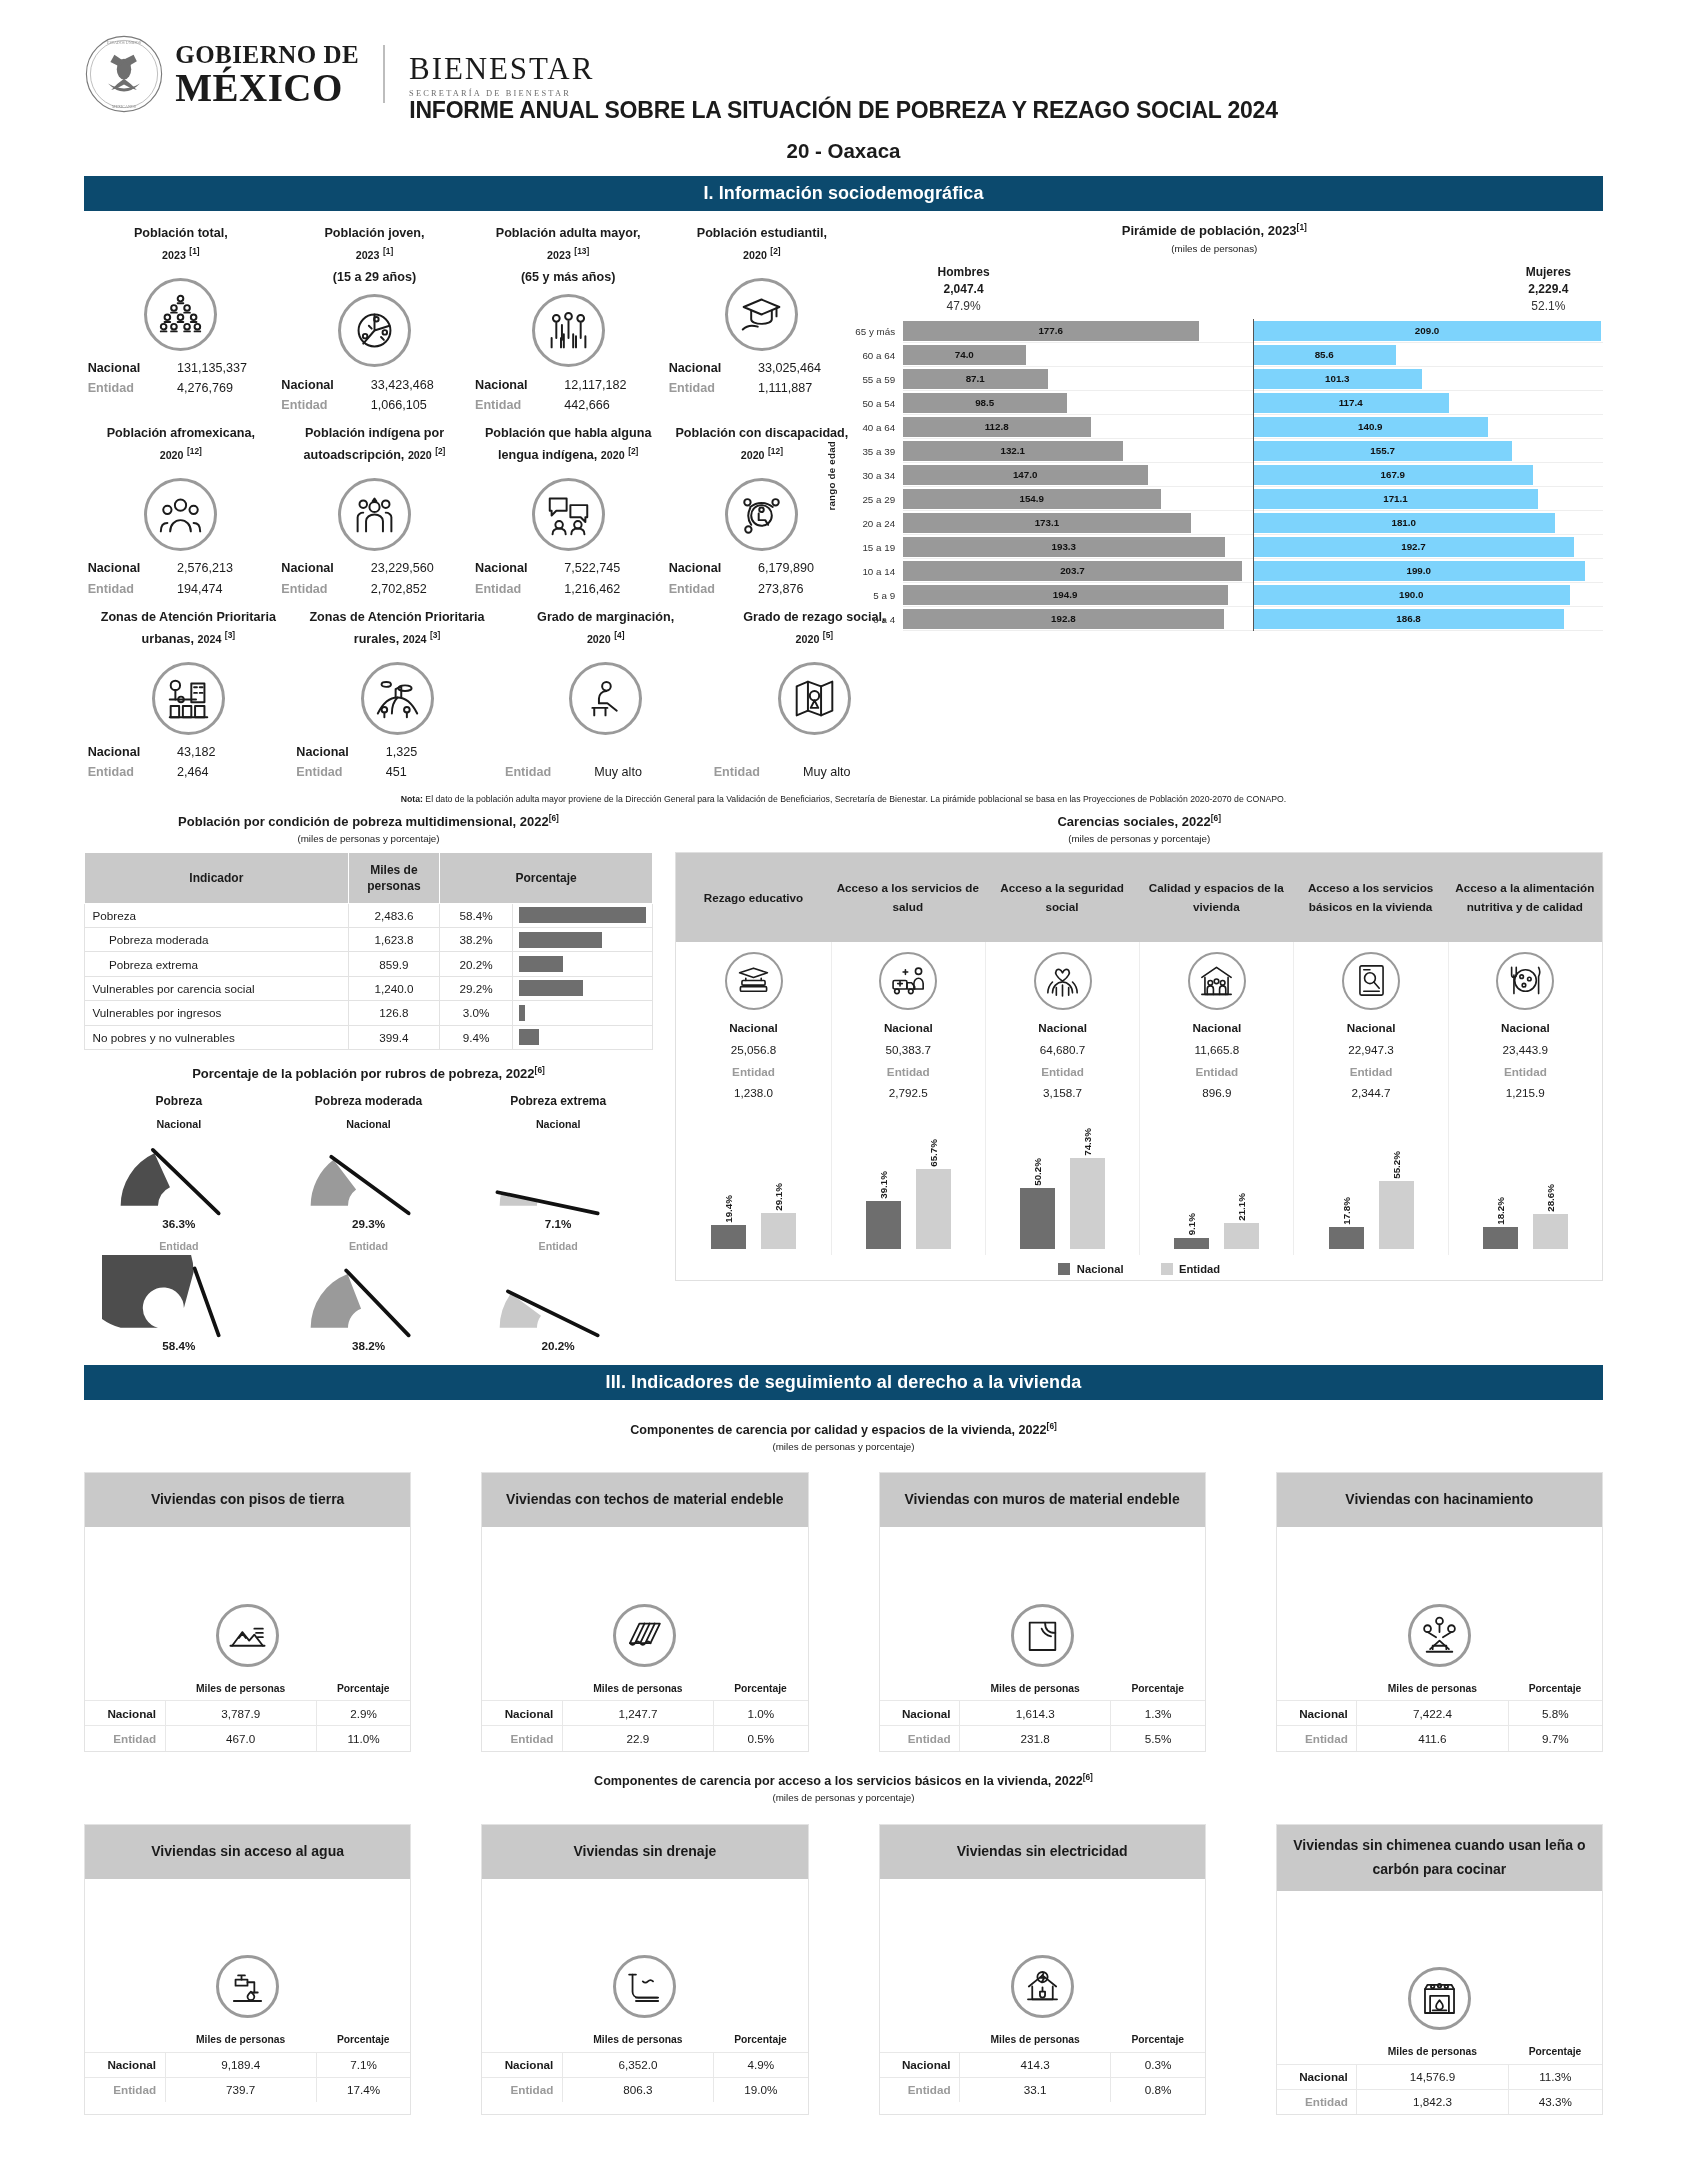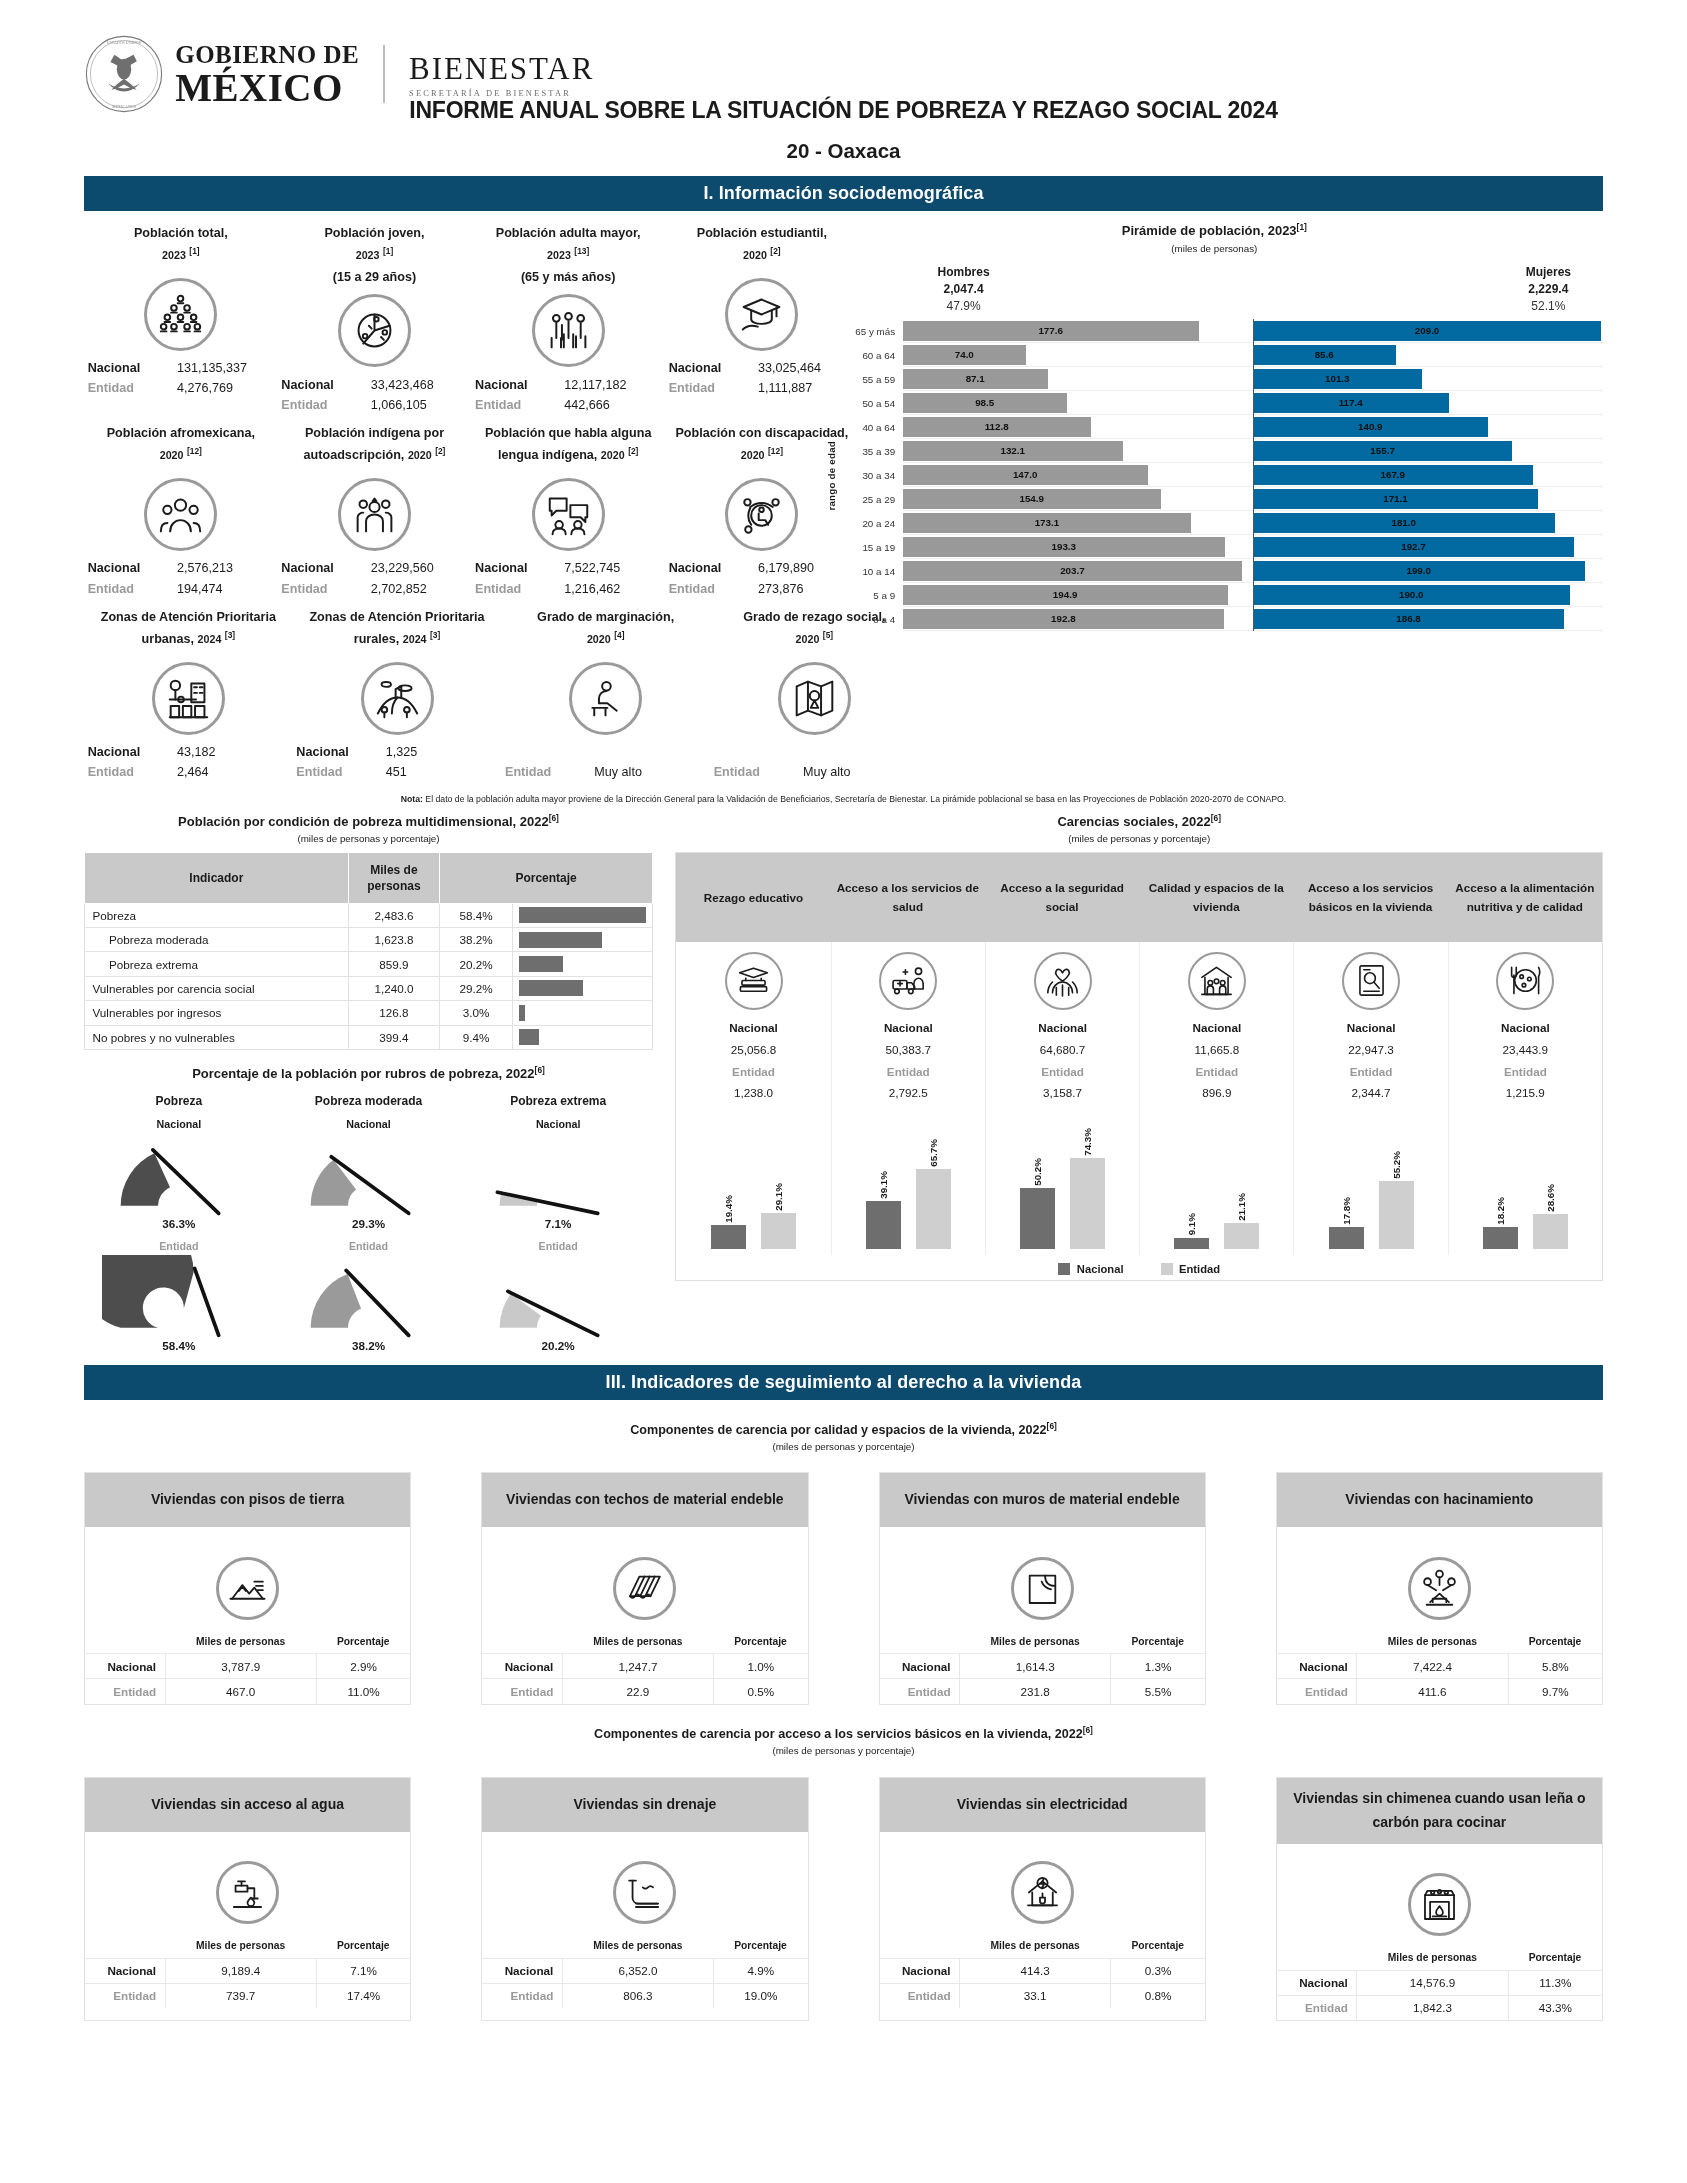--- a/index.html
+++ b/index.html
@@ -73,21 +73,21 @@
     width:15px; text-align:center; letter-spacing:0.2px;
   }
   .pyr { flex:1; position:relative; }
   .prow { display:flex; align-items:center; height:24px; }
   .prow .rl { width:62px; text-align:right; font-size:9.8px; padding-right:7.5px; color:#333; }
   .bars { flex:1; display:flex; align-items:center; position:relative; height:100%; border-bottom:0.9px solid #eee; }
   .bars .half { width:50%; display:flex; align-items:center; height:19.6px; }
   .bars .lh { justify-content:flex-start; }
   .bars .rh { justify-content:flex-start; }
   .bm { background:#999999; height:19.6px; display:flex; align-items:center; justify-content:center; }
-  .bf { background:#0369a1; height:19.6px; display:flex; align-items:center; justify-content:center; }
+  .bf { background:#7dd3fc; height:19.6px; display:flex; align-items:center; justify-content:center; }
   .bm span, .bf span { font-size:9.8px; font-weight:bold; color:#111; }
   .pyr-axis { position:absolute; left:calc(62px + (100% - 62px)/2); top:0; bottom:0; width:0.9px; background:#555; }
 
   .nota { font-size:8.7px; text-align:center; margin-top:11.2px; color:#1b1b1b; }
   .nota b { font-weight:bold; }
 
   
   .sec2 { display:flex; margin-top:9.3px; gap:22.4px; }
   .sec2-left { width:569px; flex:0 0 569px; }
   .sec2-right { flex:1; }
@@ -148,21 +148,21 @@
   
   .viv-title { text-align:center; font-size:12.6px; font-weight:bold; margin-top:20.5px; }
   .viv-title sup { font-size:8.4px; }
   .viv-sub { text-align:center; font-size:9.8px; margin-top:3.7px; }
   .cards { display:grid; grid-template-columns:repeat(4,1fr); gap:70px; margin-top:20.5px; }
   .card { border:0.9px solid #e3e3e3; }
   .card .ch {
     background:#c9c9c9; text-align:center; font-size:14px; font-weight:bold;
     padding:9.3px 7.5px; line-height:1.7; min-height:54px; display:flex; align-items:center; justify-content:center;
   }
-  .card .cb { padding:26px 0 0; }
+  .card .cb { padding:26px 0 0;margin-top:47px; }
   .card .cic { width:63px; height:63px; border:3.3px solid #9a9a9a; border-radius:50%;
                margin:3.7px auto 13px; display:flex; align-items:center; justify-content:center;}
   .card .cic svg { width:41px; height:41px; }
   table.ct { width:100%; border-collapse:collapse; font-size:10.7px; }
   table.ct th { font-weight:bold; font-size:10.3px; padding:2.8px 3.7px 6.5px; text-align:center; border:none;}
   table.ct th.blank { width:80px; }
   table.ct td { padding:5.6px 3.7px; text-align:center; border-top:0.9px solid #e8e8e8; border-left:0.9px solid #e8e8e8; font-size:11.7px;}
   table.ct td.rl { text-align:right; font-weight:bold; border-left:none; padding-right:8.4px;}
   table.ct td.rl.e { color:#9a9a9a; }
 </style>

